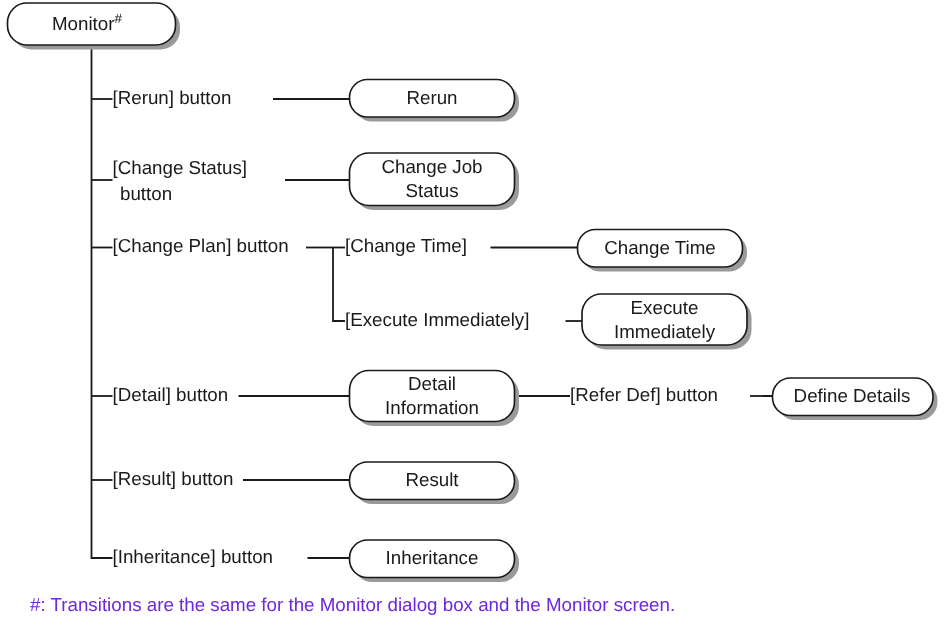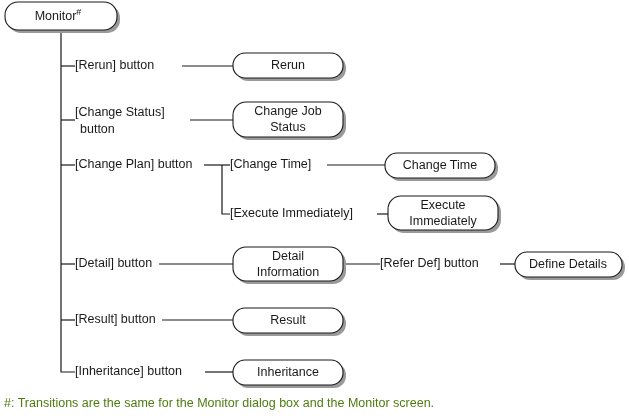--- a/index.html
+++ b/index.html
@@ -53,25 +53,25 @@
     fill: none;
     stroke-linecap: butt;
   }
   .sup-mark {
     font-family: "Liberation Sans", sans-serif;
     font-size: 9px;
     fill: #1a1a1a;
   }
   .footnote {
     position: absolute;
-    left: 4px;
+    left: 20px;
     top: 396px;
     font-family: "Liberation Sans", sans-serif;
     font-size: 12.5px;
-    color: #4d7c0f;
+    color: #6d28d9;
     white-space: nowrap;
   }
 </style>
 </head>
 <body>
 
 <div id="diagram-root">
 
   <svg class="diagram" viewBox="0 0 629 420">
 

